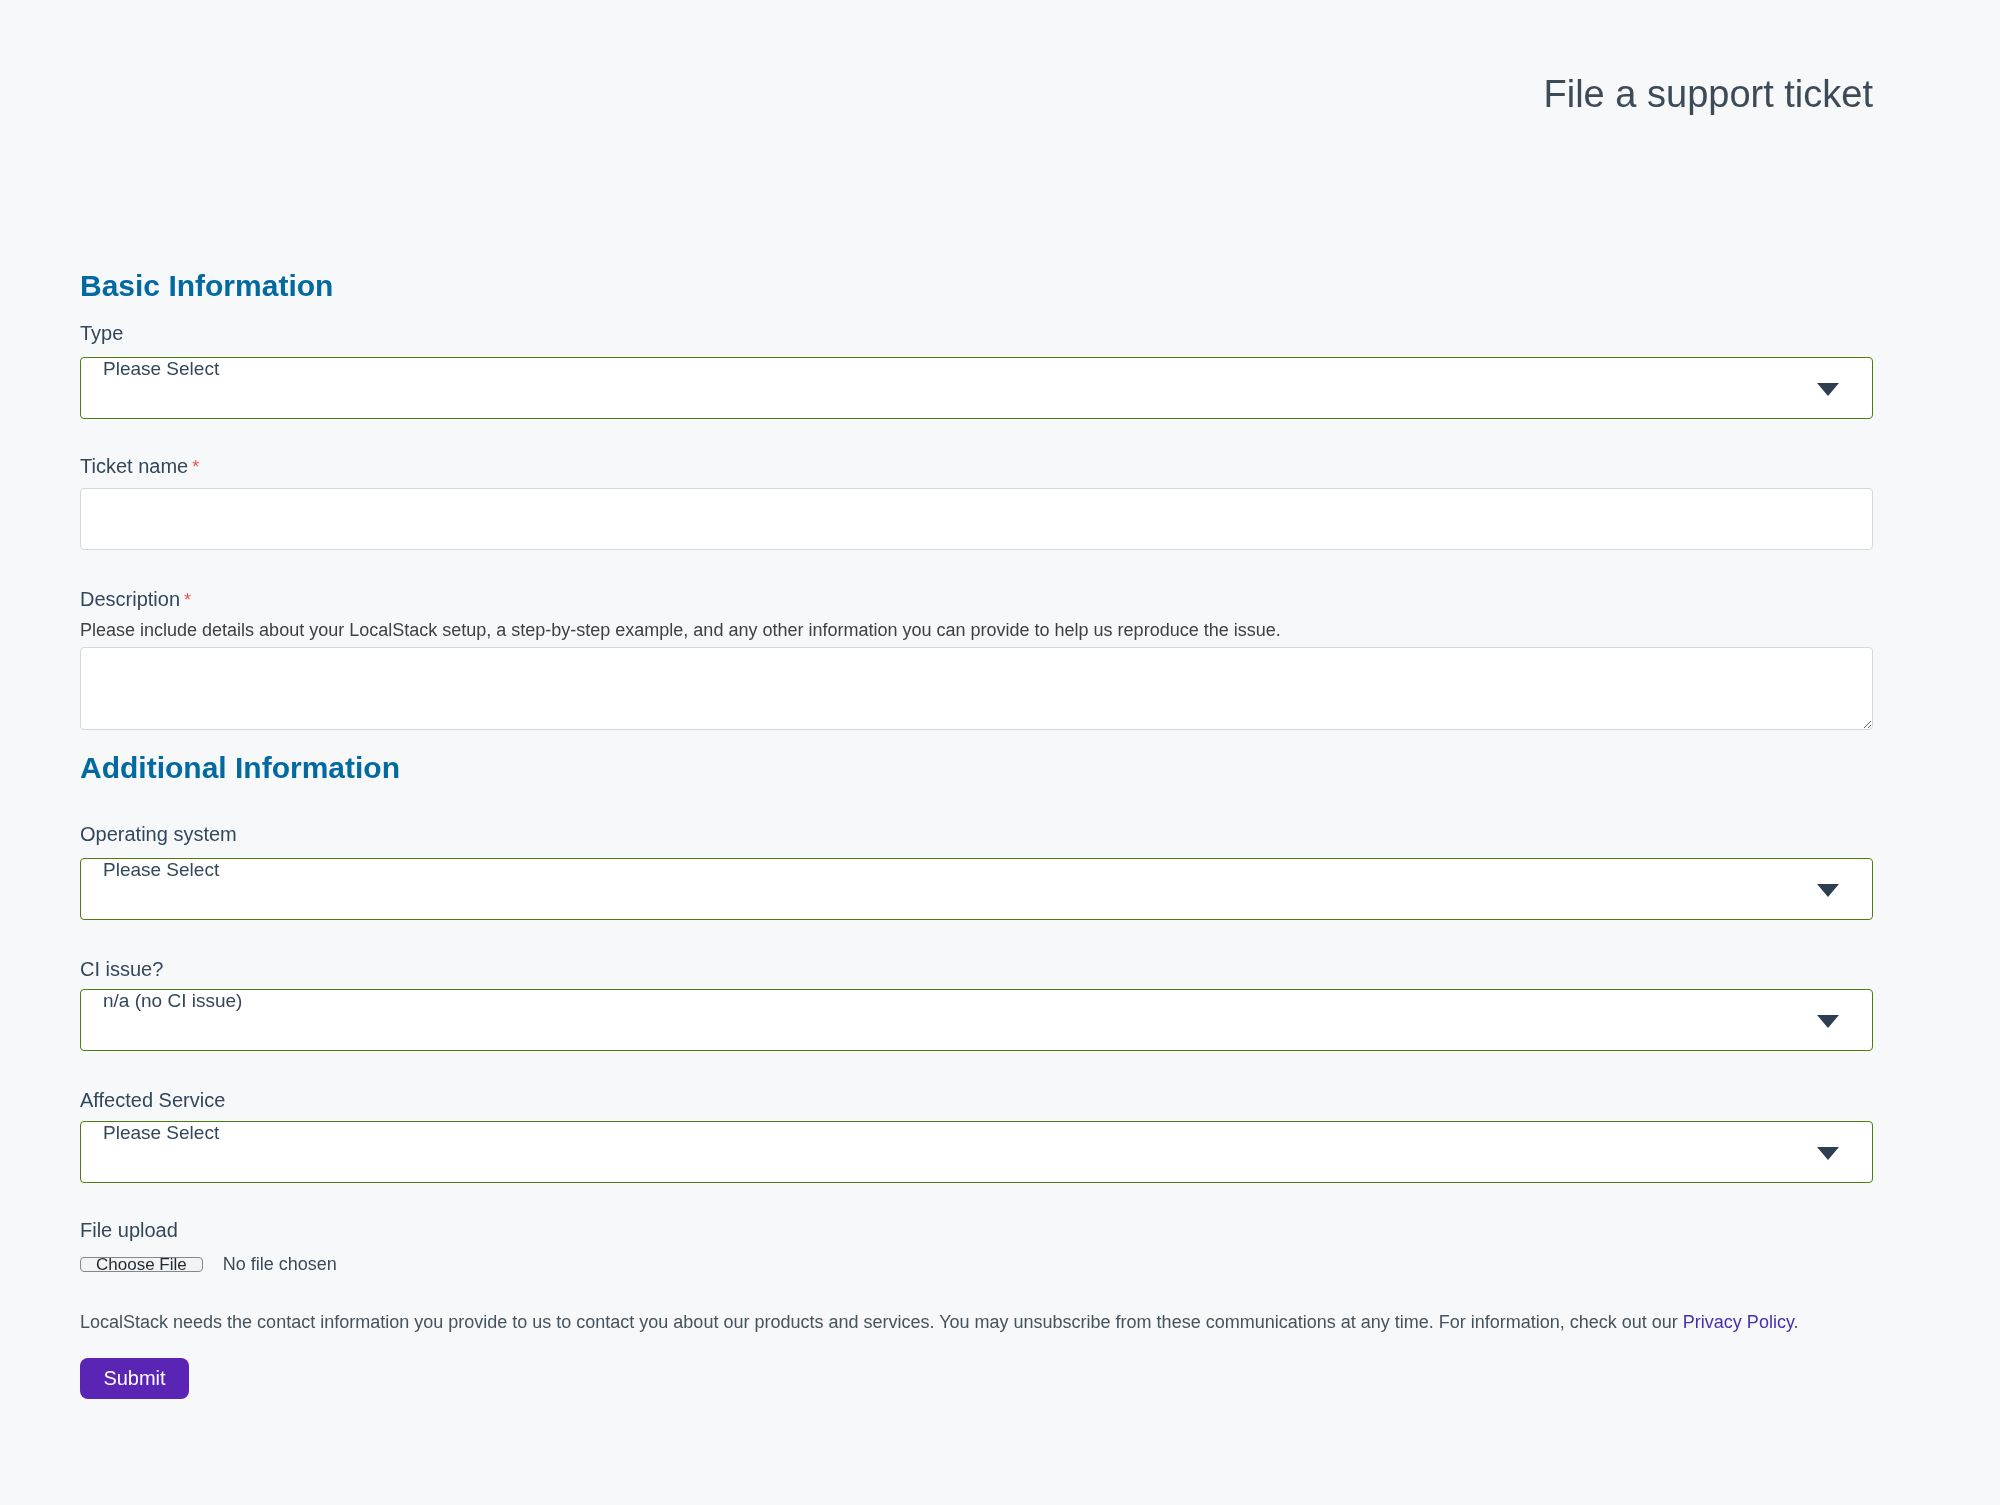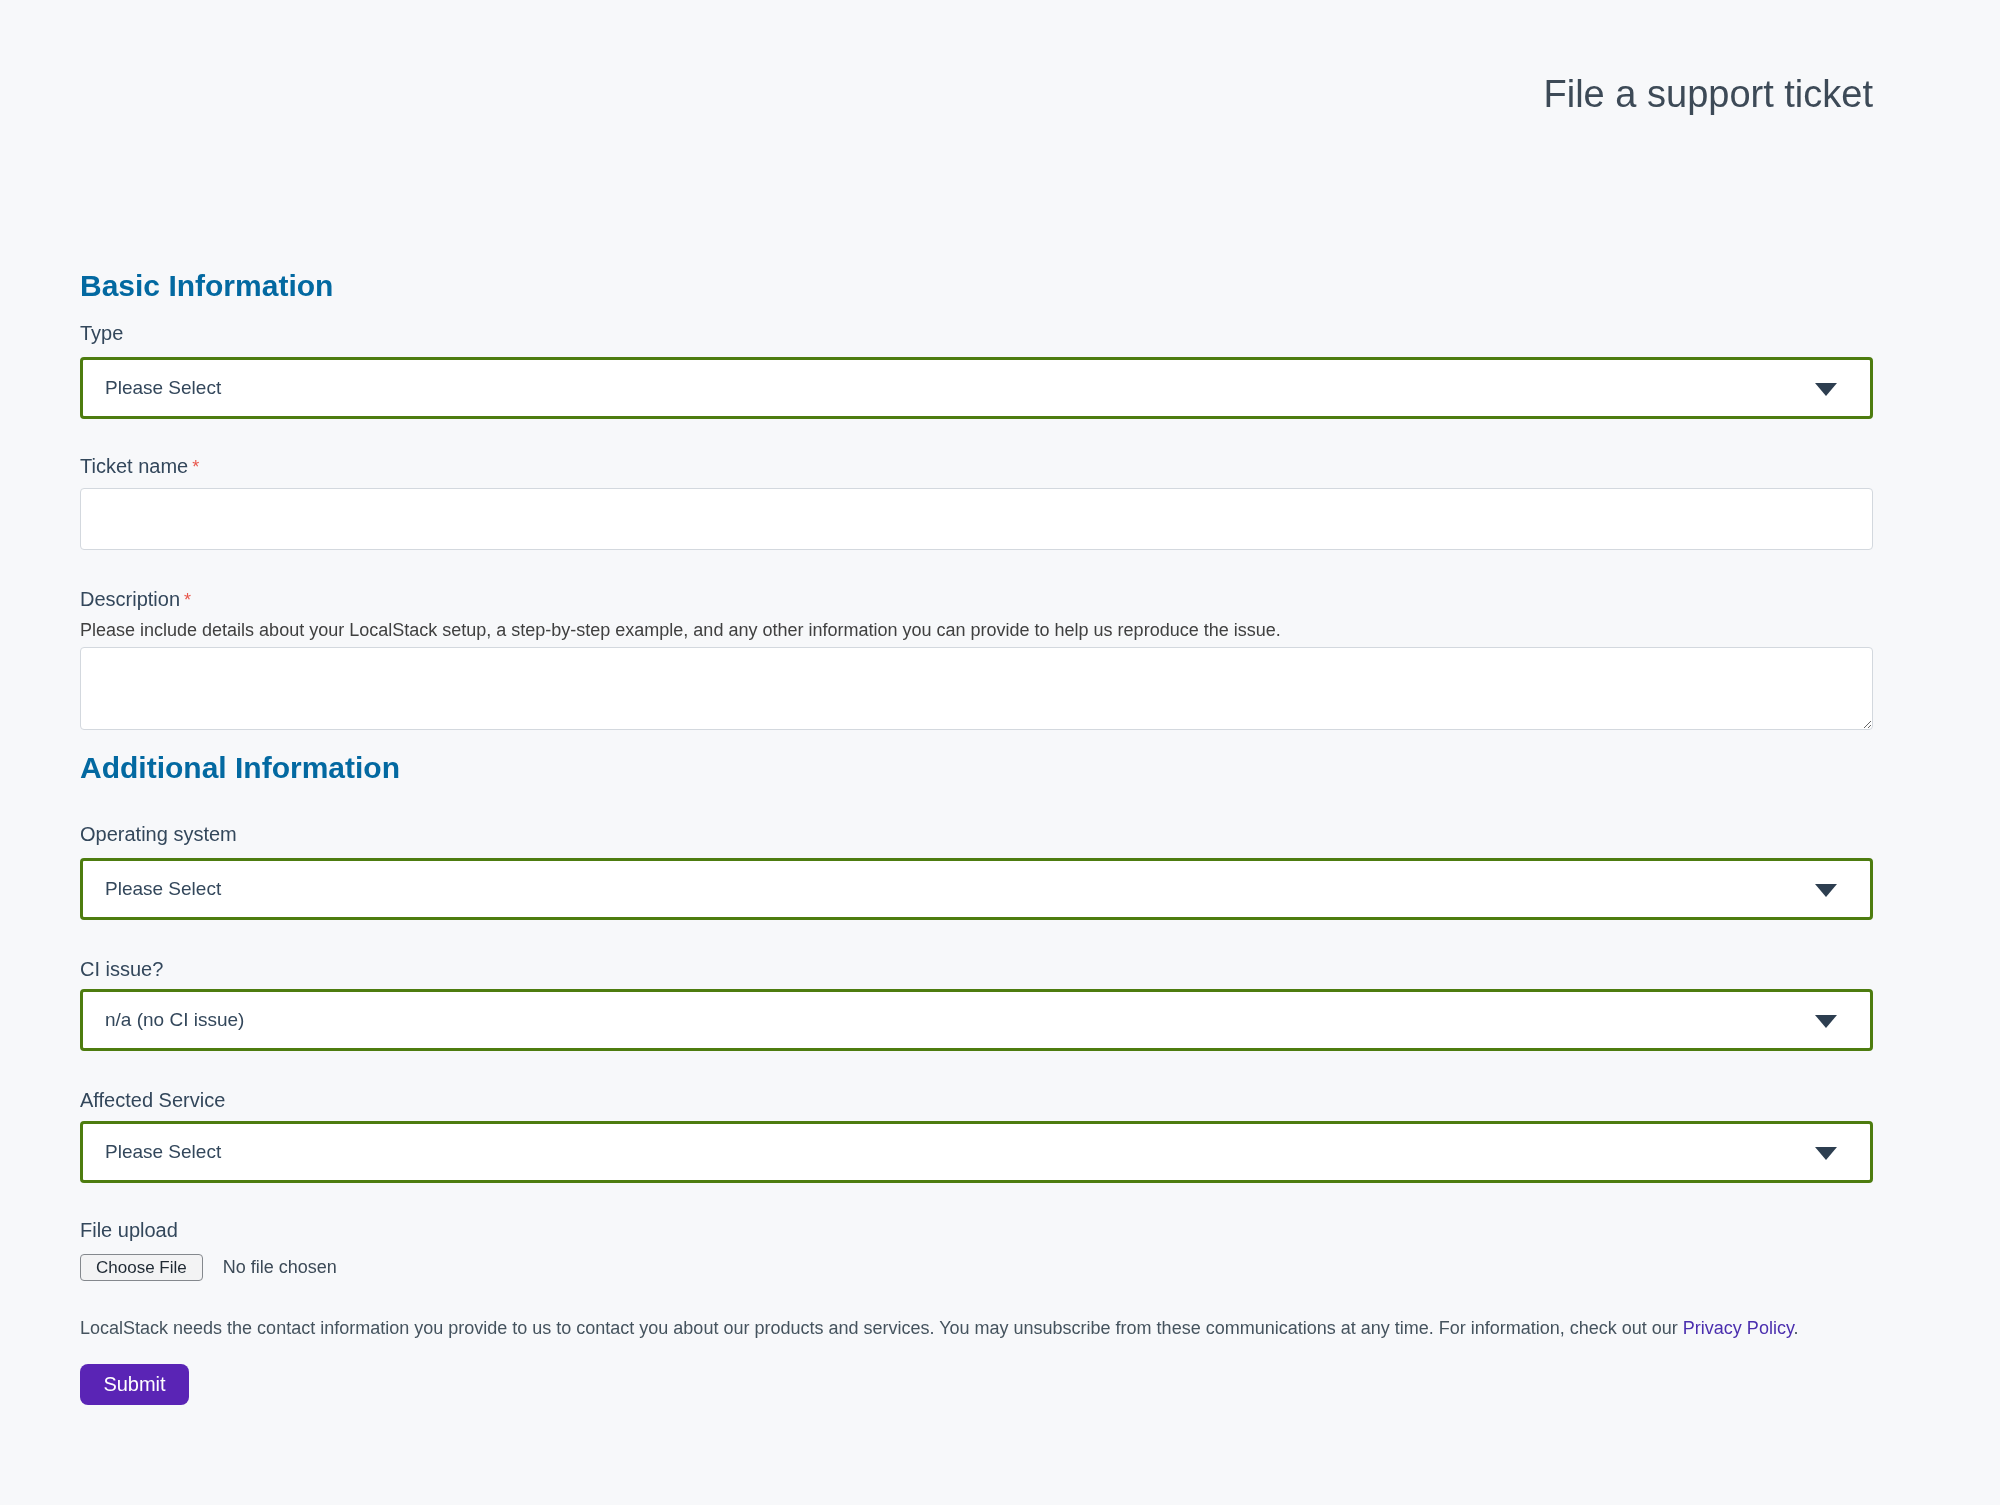--- a/index.html
+++ b/index.html
@@ -48,24 +48,23 @@
     font-size: 18px;
     color: #404040;
     line-height: 20px;
   }
   .select-box {
     margin-top: 13px;
     position: relative;
     width: 100%;
     height: 62px;
     background: #ffffff;
-    border: 3px solid #4d7c0f;
+    border: 1px solid #4d7c0f;
     border-radius: 4px;
     display: flex;
-    align-items: center;
     padding: 0 60px 0 22px;
     cursor: pointer;
   }
   .select-value {
     font-size: 19px;
     color: #33475b;
   }
   .caret-down {
     position: absolute;
     right: 33px;
@@ -106,21 +105,21 @@
   .mt-label-lg { margin-top: 36px; }
   .mt-label-38 { margin-top: 38px; }
   .mt-label-40 { margin-top: 40px; }
   .mt-label-43 { margin-top: 20px; }
   .file-row {
     margin-top: 13px;
     display: flex;
     align-items: center;
   }
   .file-button {
-    height: 27px;
+    height: 15px;
     padding: 0 15px;
     background: #f3f3f4;
     border: 1px solid #84888d;
     border-radius: 4px;
     font-size: 17px;
     color: #1f2933;
     font-family: "Liberation Sans", "DejaVu Sans", sans-serif;
     display: inline-flex;
     align-items: center;
     cursor: pointer;

